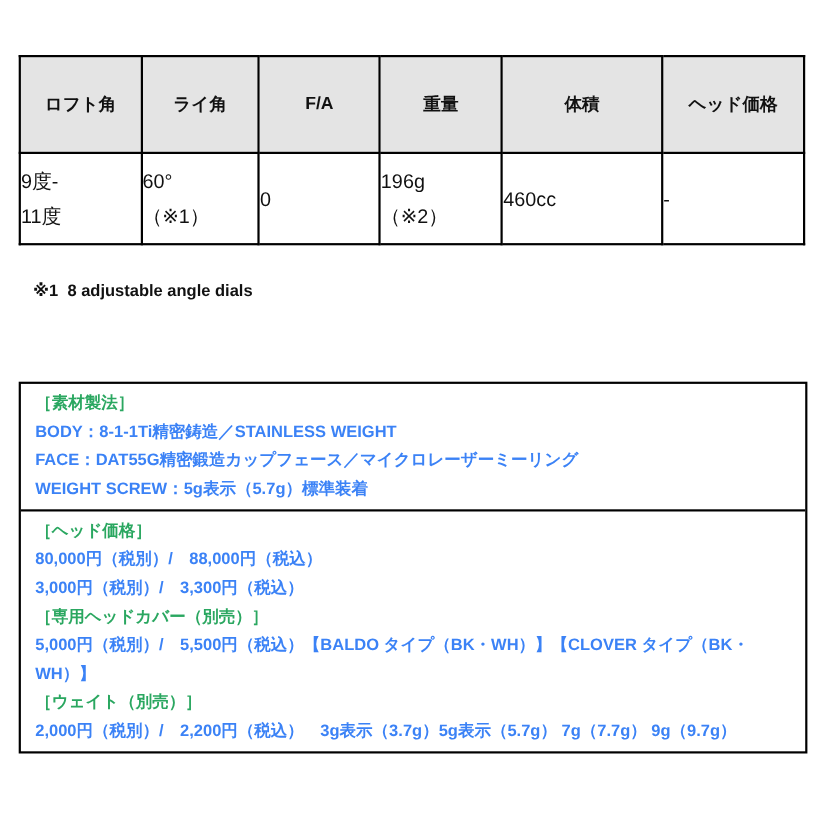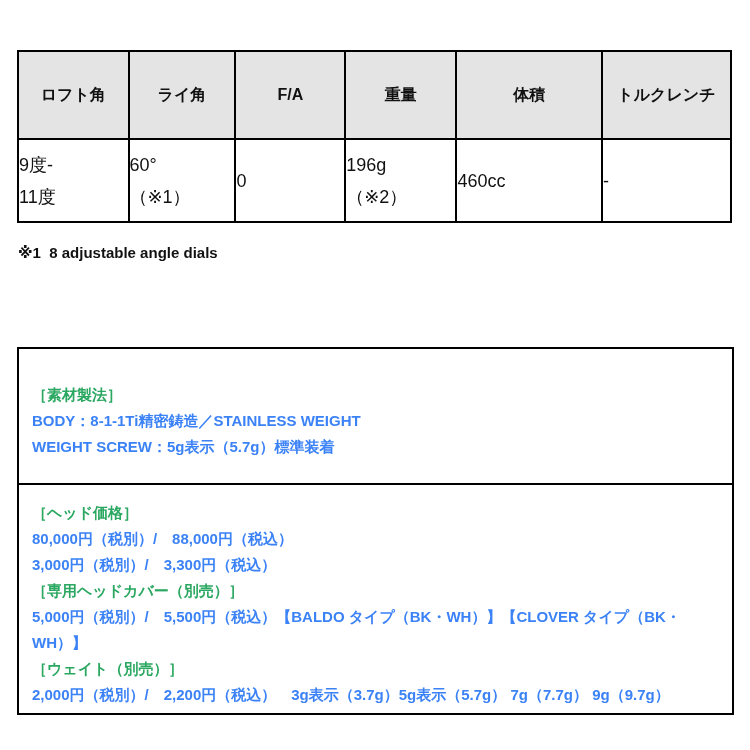--- a/index.html
+++ b/index.html
@@ -44,32 +44,32 @@
 
   
   .notes {
     position: absolute;
     left: 18px;
     top: 238px;
     width: 715px;
     font-size: 15px;
     font-weight: bold;
   }
-  .note { margin: 0; line-height: 30px; white-space: pre-wrap; }
+  .note { margin: 12px; line-height: 30px; white-space: pre-wrap; }
 
   
   .details-box {
     position: absolute;
     left: 17px;
     top: 347px;
     width: 713px;
     border: 2px solid var(--border, #000);
     background: #ffffff;
   }
-  .section { padding: 15px 12px 5px 13px; margin-top: 18px; }
+  .section { padding: 5px 12px 5px 13px; }
   .section + .section { border-top: 2px solid var(--border, #000); }
   .line {
     font-size: 15px;
     font-weight: bold;
     line-height: 26px;
     white-space: pre-wrap;
     color: #3b82f6;
   }
   .green { color: var(--accent-green, #2aa760); }
 </style>
@@ -87,21 +87,21 @@
       <col style="width:20.4%">
       <col style="width:18.1%">
     </colgroup>
     <thead>
       <tr>
         <th>ロフト角</th>
         <th>ライ角</th>
         <th>F/A</th>
         <th>重量</th>
         <th>体積</th>
-        <th>トルクレンチ</th>
+        <th>ヘッド価格</th>
       </tr>
     </thead>
     <tbody>
       <tr>
         <td>
           <span class="vline">9度-</span>
           <span class="vline">11度</span>
         </td>
         <td>
           <span class="vline">60°</span>
@@ -126,20 +126,21 @@
 
   <div class="notes">
     <p class="note">※1  8 adjustable angle dials</p>
   </div>
 
   <div class="details-box">
 
     <div class="section">
       <div class="line green">［素材製法］</div>
       <div class="line">BODY：8-1-1Ti精密鋳造／STAINLESS WEIGHT</div>
+      <div class="line">FACE：DAT55G精密鍛造カップフェース／マイクロレーザーミーリング</div>
       <div class="line">WEIGHT SCREW：5g表示（5.7g）標準装着</div>
     </div>
 
     <div class="section">
       <div class="line green">［ヘッド価格］</div>
       <div class="line">80,000円（税別）/　88,000円（税込）</div>
       <div class="line">3,000円（税別）/　3,300円（税込）</div>
       <div class="line green">［専用ヘッドカバー（別売）］</div>
       <div class="line">5,000円（税別）/　5,500円（税込）【BALDO タイプ（BK・WH）】【CLOVER タイプ（BK・WH）】</div>
       <div class="line green">［ウェイト（別売）］</div>

